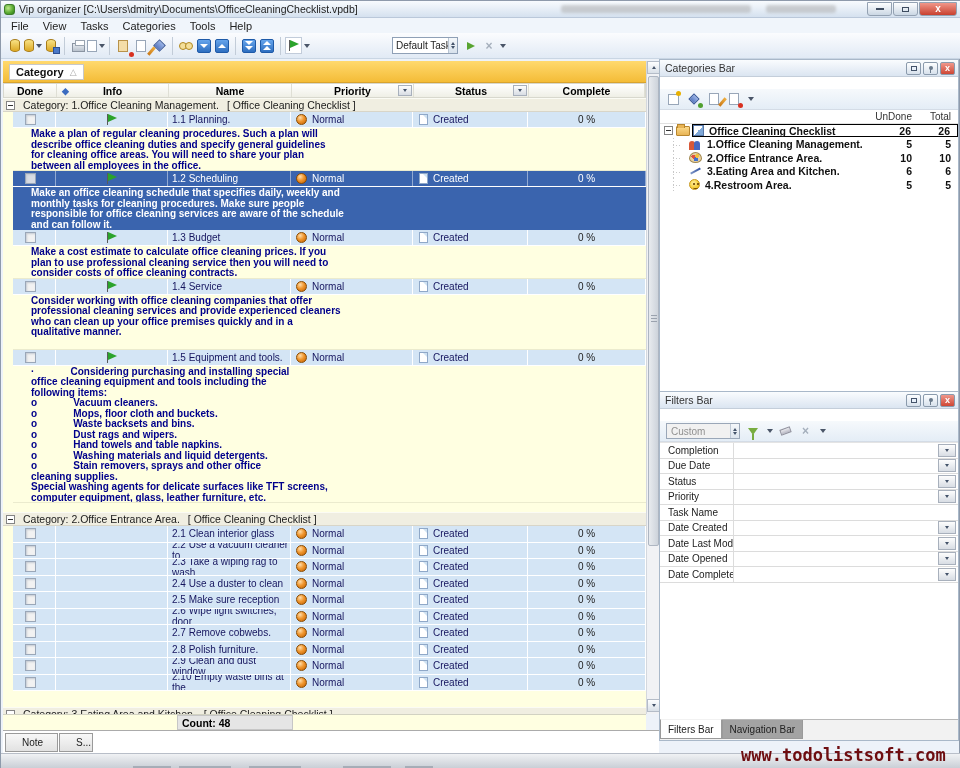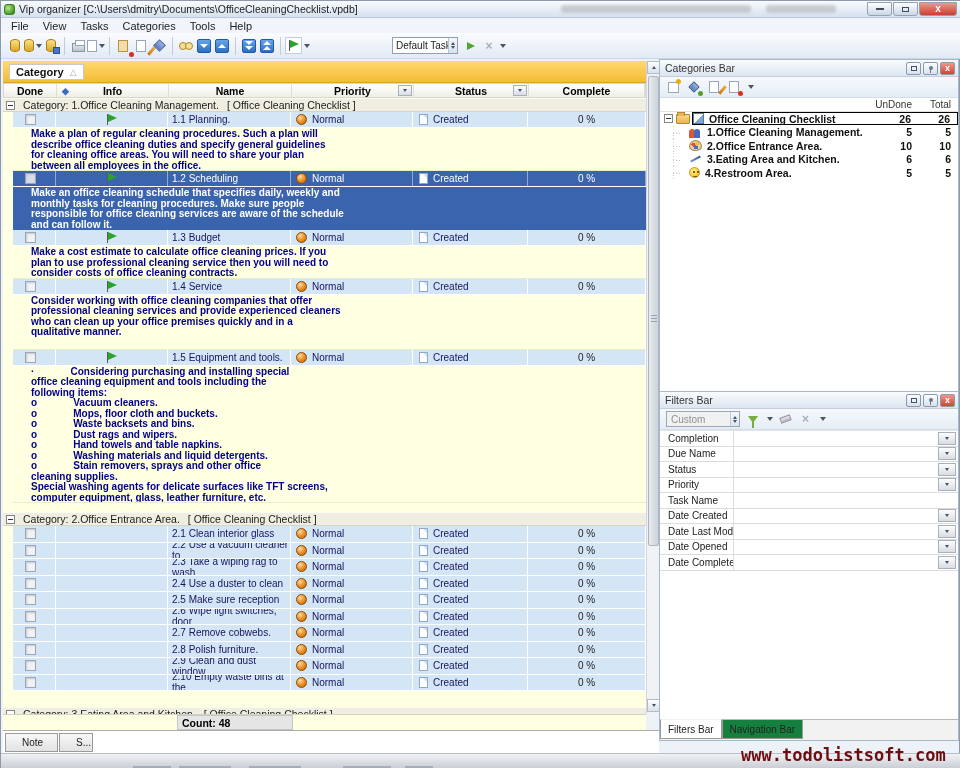--- a/index.html
+++ b/index.html
@@ -141,21 +141,21 @@
     display:flex; align-items:center; font-size:10.5px; color:#333; padding:0 3px 0 5px; }
   .pt-spacer { flex:1; }
   .pt-btn { width:15px; height:13px; border:1px solid #8A9AAC; border-radius:2px; margin-left:2px;
     background:linear-gradient(#FDFEFF,#D7E1EC); display:flex; align-items:center; justify-content:center; }
   .pt-btn .sq { width:6px; height:5px; border:1px solid #44536A; background:#E8F0FA; }
   .pt-btn .pinhead { width:4px; height:4px; border-radius:50%; background:#6A7A8C; position:relative; }
   .pt-btn .pinhead::after { content:""; position:absolute; left:1px; top:3px; width:1px; height:4px; background:#6A7A8C; }
   .pt-close { background:linear-gradient(#F0988C,#CE4634); }
   .pt-close span { color:#FFF; font-size:9px; font-weight:bold; line-height:8px; }
   .panel-toolbar { height:21px; background:linear-gradient(#F6F9FC,#E4EDF6); border-bottom:1px solid #D4DCE6;
-    display:flex; align-items:center; padding-left:6px; gap:5px; }
+    display:flex; align-items:center; padding-left:6px; gap:5px;margin-top:12px; }
   .pico { width:15px; height:14px; position:relative; display:flex; align-items:center; justify-content:center; }
 
   #cat-colhdr { height:14px; border-bottom:1px solid #E2E2E2; display:flex; justify-content:flex-end;
     font-size:10px; color:#333; align-items:center; }
   #cat-colhdr span { text-align:right; }
   #col-undone { width:46px; padding-right:8px; } #col-total { width:38px; padding-right:7px; }
   .tree-row { height:13.5px; display:flex; align-items:center; font-size:10.5px; font-weight:bold; color:#111; }
   .tree-row .lbl { flex:1; white-space:nowrap; overflow:hidden; padding-left:3px; }
   .num-u { width:40px; text-align:right; padding-right:8px; flex:none; }
   .num-t { width:38px; text-align:right; padding-right:7px; flex:none; }
@@ -190,21 +190,21 @@
   #filter-combo .spin { width:9px; height:100%; border-left:1px solid #C0CAD6; display:flex; flex-direction:column; align-items:center; justify-content:center; gap:1px; background:linear-gradient(#F4F7FA,#DDE5EE); }
   .funnel { width:0; height:0; border-left:5px solid transparent; border-right:5px solid transparent; border-top:7px solid #78AC40; position:relative; }
   .funnel::after { content:""; position:absolute; left:-1px; top:-1px; width:2px; height:6px; background:#78AC40; }
   .eraser { width:11px; height:6px; background:linear-gradient(#E8E8EC,#B8B8C4); border:1px solid #90909C; transform:rotate(-20deg); }
   #filter-rows { border-top:1px solid #E4E4E4; }
   .filter-row { height:15.5px; display:flex; align-items:center; border-bottom:1px solid #DCDCDC; font-size:10px; color:#222; }
   .f-label { width:74px; height:100%; display:flex; align-items:center; padding-left:8px; border-right:1px solid #DCDCDC; white-space:nowrap; overflow:hidden; }
   .f-value { flex:1; height:100%; }
   .f-dd { width:18px; height:13px; margin-right:2px; border:1px solid #A8B0BC; background:linear-gradient(#FDFDFD,#D8DDE4); display:flex; align-items:center; justify-content:center; flex:none; }
   #filter-tabs { position:absolute; left:0; bottom:0; width:100%; height:21px; background:#F2F2F2; border-top:1px solid #B8B8B8; display:flex; align-items:flex-start; }
-  .ftab { height:19px; font-size:10px; color:#222; display:flex; align-items:center; padding:0 7px; border:1px solid #9A9A9A; border-top:none; background:#15803d; }
+  .ftab { height:19px; font-size:10px; color:#222; display:flex; align-items:center; padding:0 7px; border:1px solid #9A9A9A; border-top:none; background:#a3a3a3; }
   .ftab.active { background:#FFF; border-top:1px solid #F2F2F2; margin-top:-1px; height:20px; }
 
   
   #note-tabs { position:absolute; left:2px; top:729px; width:656px; height:23px; background:#FFF; border-top:1px solid #ABABAB; display:flex; padding:2px 0 0 2px; gap:1px; }
   .ntab { height:19px; border:1px solid #9A9A9A; background:linear-gradient(#F8F8F8,#E2E2E2); font-size:10px; color:#222; display:flex; align-items:center; padding:0 16px; }
   #ntab-note { width:53px; } #ntab-s { width:24px; }
 
   
   #watermark { position:absolute; left:740px; top:744px; z-index:50; font-family:"DejaVu Sans Mono", monospace;
     font-size:17px; font-weight:bold; color:#6E0D10; letter-spacing:0px; }
@@ -808,21 +808,21 @@
     </div>
     <div id="filter-rows">
         <div class="filter-row">
           <span class="f-label">Completion</span>
           <span class="f-value"></span>
           <span class="f-dd">
             <span class="tinytri-d"></span>
           </span>
         </div>
         <div class="filter-row">
-          <span class="f-label">Due Name</span>
+          <span class="f-label">Due Date</span>
           <span class="f-value"></span>
           <span class="f-dd">
             <span class="tinytri-d"></span>
           </span>
         </div>
         <div class="filter-row">
           <span class="f-label">Status</span>
           <span class="f-value"></span>
           <span class="f-dd">
             <span class="tinytri-d"></span>

